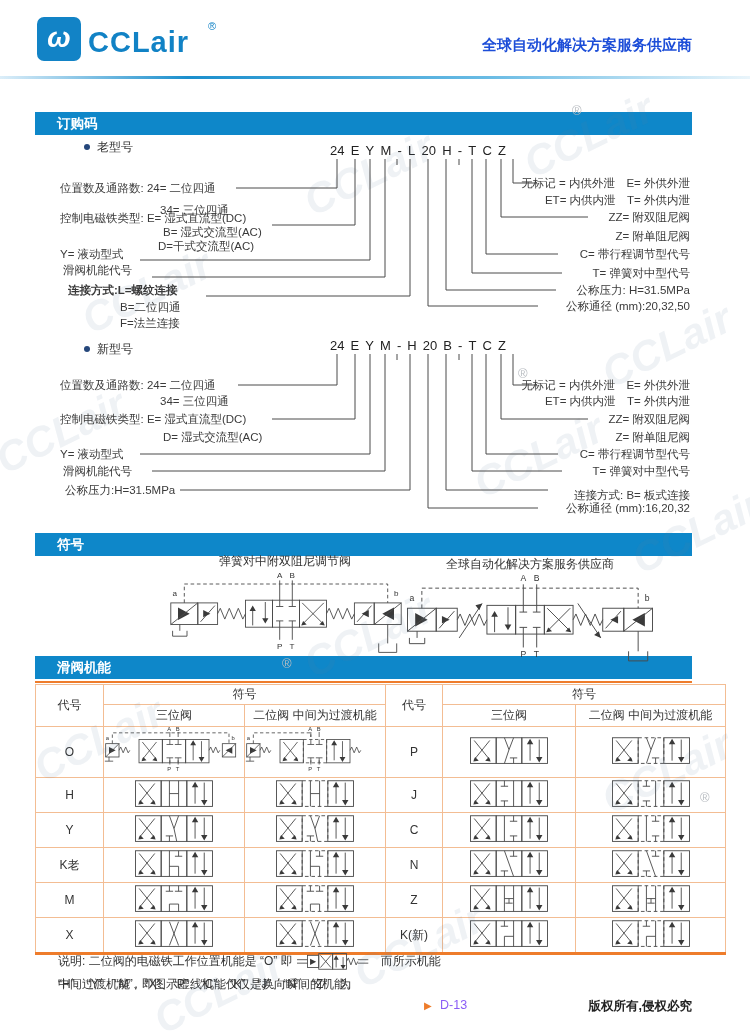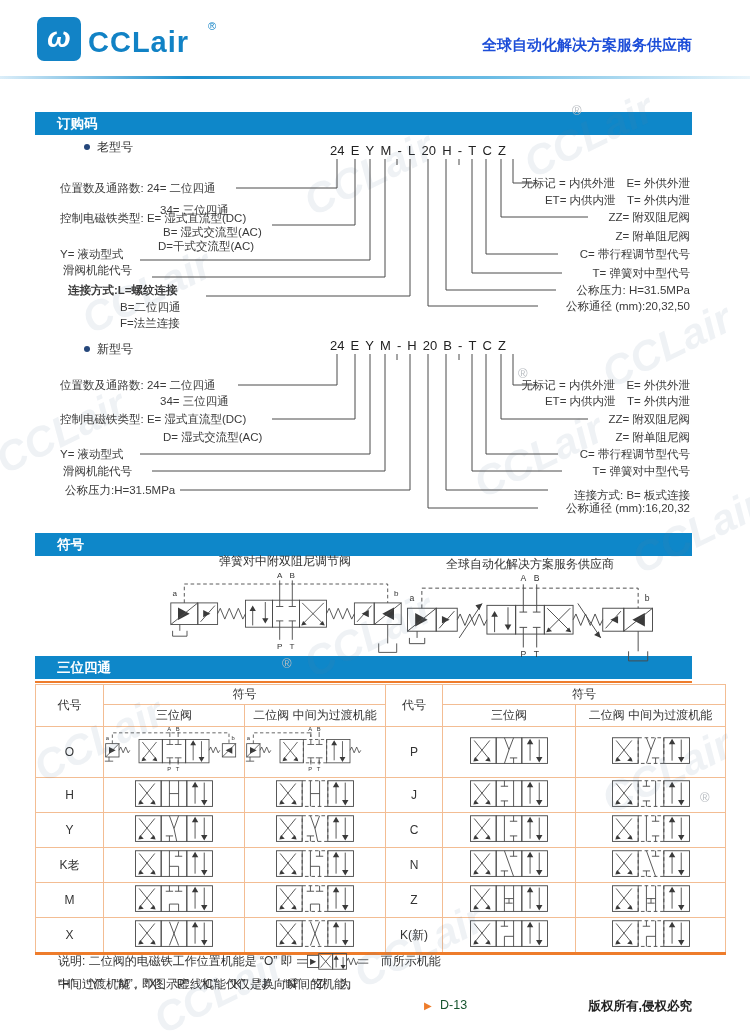--- a/index.html
+++ b/index.html
@@ -36,41 +36,41 @@
   
   #spool-table{position:absolute;left:35px;top:684px;border-collapse:collapse;table-layout:fixed;
                border-top:1px solid #f3bd93;border-bottom:3px solid #ee7c2b;}
   #spool-table td,#spool-table th{border:1px solid #f3bd93;font-size:12px;font-weight:normal;color:#333;
                text-align:center;vertical-align:middle;padding:0;overflow:hidden;}
   
   #note{position:absolute;left:58px;top:951px;width:648px;font-size:12px;color:#333;line-height:20px;}
   #note svg{vertical-align:middle;margin:0 4px;}
   #note-line2{position:absolute;left:58px;top:976px;font-size:12px;color:#333;}
   #page-arrow{position:absolute;left:424px;top:1000px;font-size:10px;color:#ee7c2b;}
-  #page-num{position:absolute;left:440px;top:998px;font-size:12.5px;color:#14532d;}
+  #page-num{position:absolute;left:440px;top:998px;font-size:12.5px;color:#8b5cf6;}
   #copyright{position:absolute;right:58px;top:998px;font-size:12.5px;font-weight:bold;color:#222;}
   
   .wm{position:absolute;font-size:42px;font-weight:bold;font-style:italic;color:rgba(100,130,160,0.10);
       transform:rotate(-26deg);pointer-events:none;white-space:nowrap;}
   .wm-reg{position:absolute;font-size:13px;color:#b9bdc2;pointer-events:none;}
 </style>
 </head>
 <body>
 
 <div id="page">
 
   <div id="logo-box">ω</div>
   <div id="brand">CCLair</div>
   <div id="brand-reg">®</div>
   <div id="tagline">全球自动化解决方案服务供应商</div>
   <div id="header-line"></div>
 
   <div class="bar" style="top:112px">订购码</div>
   <div class="bar" style="top:533px">符号</div>
-  <div class="bar" style="top:656px">三位四通</div>
+  <div class="bar" style="top:656px">滑阀机能</div>
   <div id="spool-underline"></div>
 
   <div class="model-bullet" style="left:84px;top:144px"></div>
   <div class="model-label" style="left:97px;top:139px">老型号</div>
   <div class="code-row" id="code-old" style="left:330px;top:143px">
       <span>24</span>
       <span>E</span>
       <span>Y</span>
       <span>M</span>
       <span>-</span>

